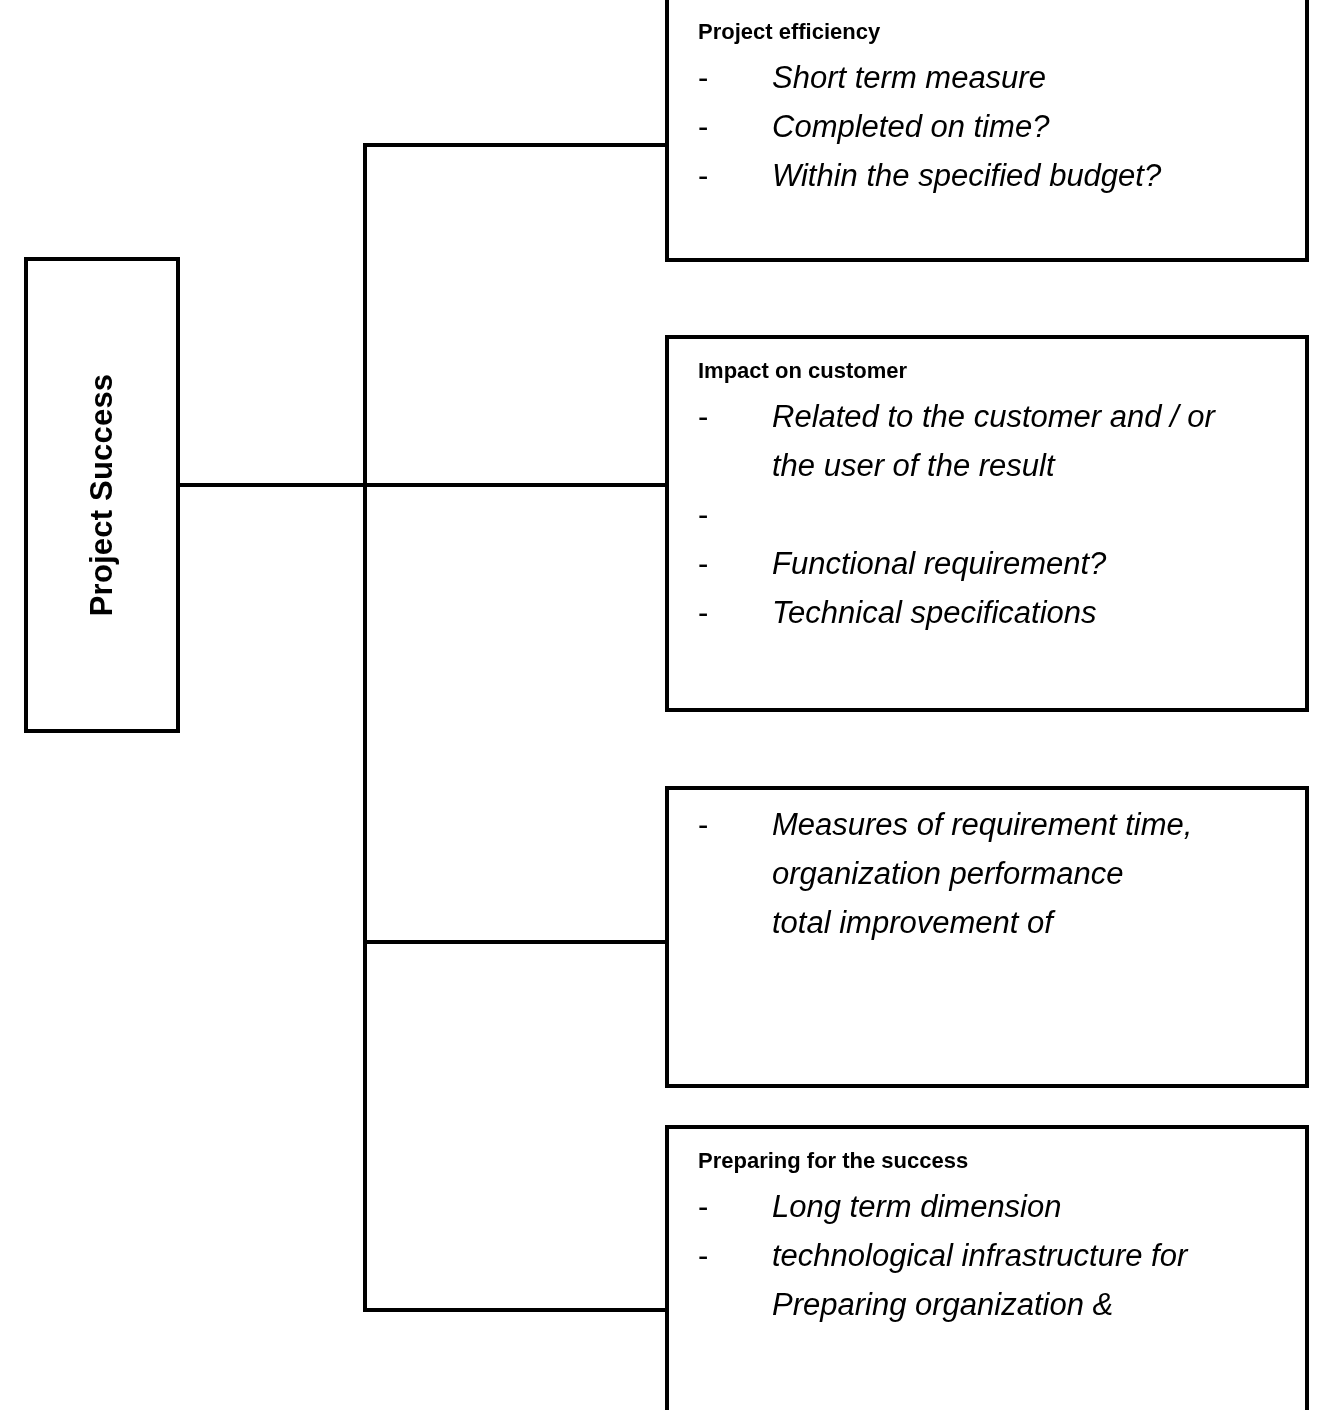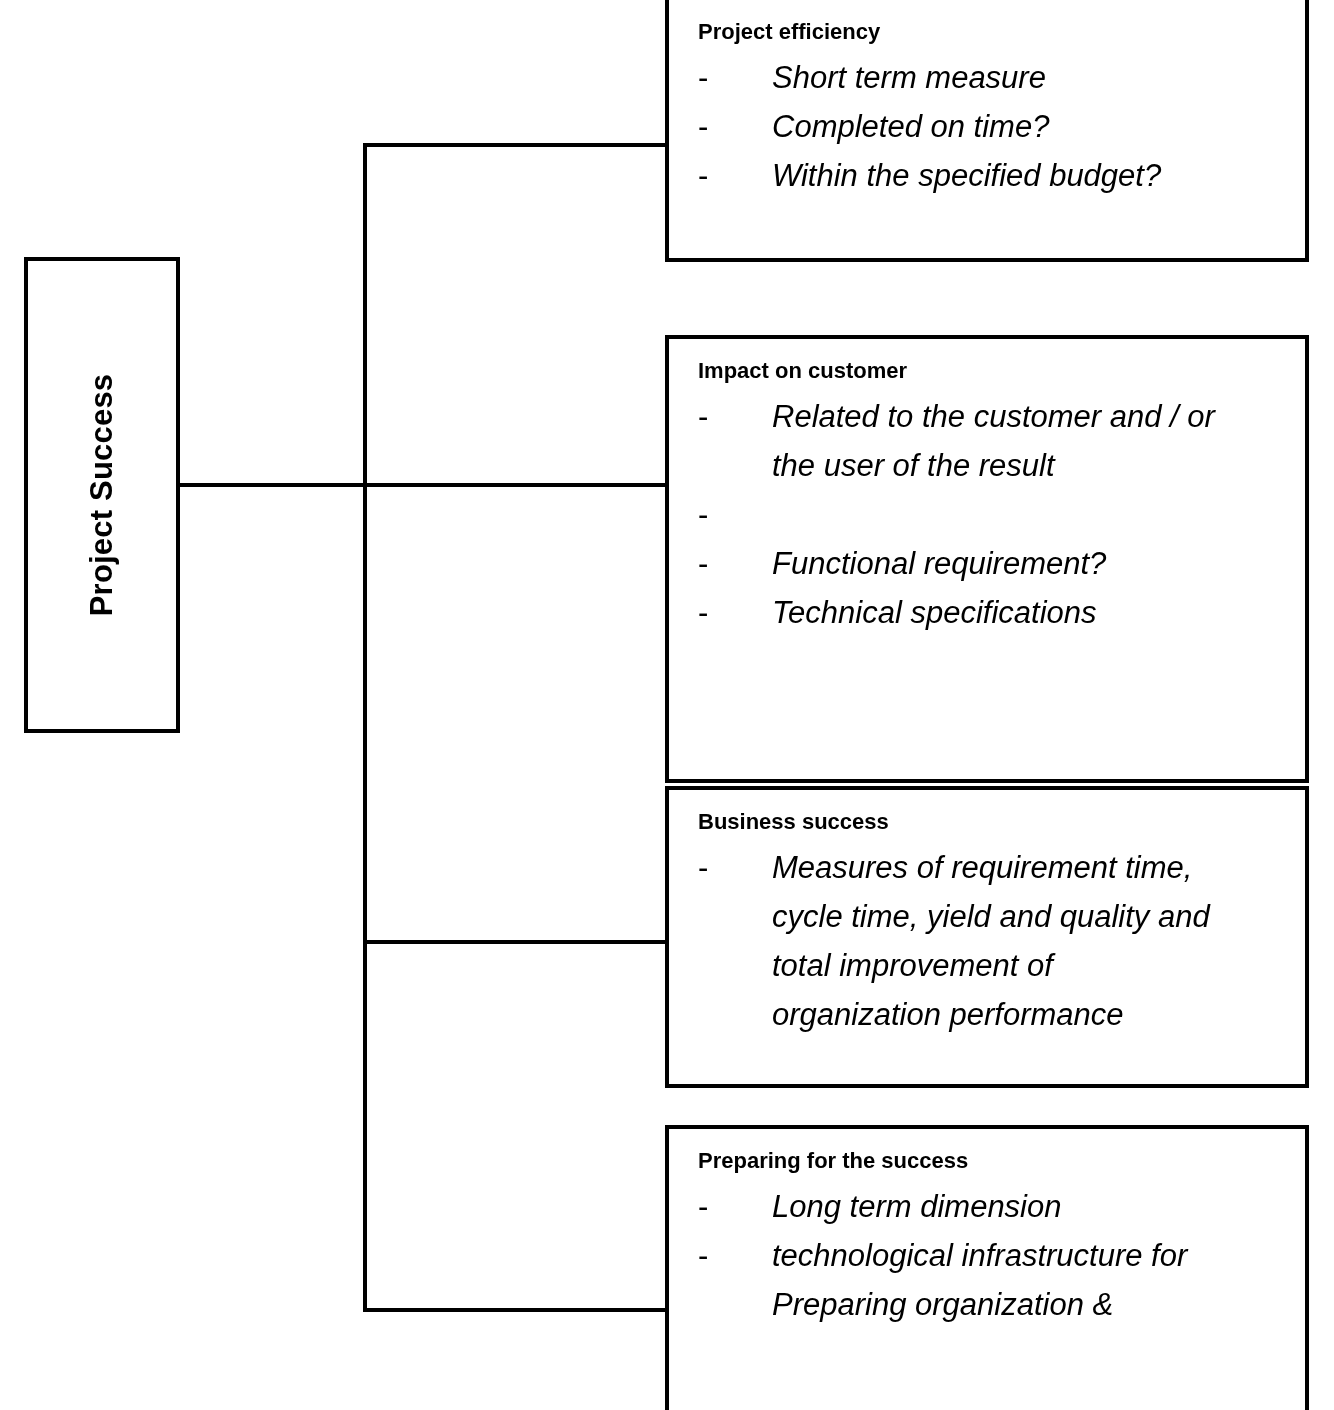--- a/index.html
+++ b/index.html
@@ -141,21 +141,21 @@
       </div>
       <div class="bullet-row">
         <span class="bullet-mark">-</span>
         <span class="bullet-text">
             <span class="ln">Within the specified budget?</span>
           </span>
       </div>
     </div>
   </div>
 
-  <div class="leaf-box" style="top:335px; height:448px;">
+  <div class="leaf-box" style="top:335px; height:377px;">
     <div class="leaf-inner">
       <div class="leaf-title">Impact on customer</div>
       <div class="bullet-row">
         <span class="bullet-mark">-</span>
         <span class="bullet-text">
             <span class="ln">Related to the customer and / or</span>
             <span class="ln">the user of the result</span>
           </span>
       </div>
       <div class="bullet-row">
@@ -171,28 +171,26 @@
         <span class="bullet-mark">-</span>
         <span class="bullet-text">
             <span class="ln">Technical specifications</span>
           </span>
       </div>
     </div>
   </div>
 
   <div class="leaf-box" style="top:786px; height:302px;">
     <div class="leaf-inner">
-      <div class="leaf-title">Business success</div>
       <div class="bullet-row">
         <span class="bullet-mark">-</span>
         <span class="bullet-text">
             <span class="ln">Measures of requirement time,</span>
-            <span class="ln">cycle time, yield and quality and</span>
+            <span class="ln">organization performance</span>
             <span class="ln">total improvement of</span>
-            <span class="ln">organization performance</span>
           </span>
       </div>
     </div>
   </div>
 
   <div class="leaf-box" style="top:1125px; height:300px;">
     <div class="leaf-inner">
       <div class="leaf-title">Preparing for the success</div>
       <div class="bullet-row">
         <span class="bullet-mark">-</span>

